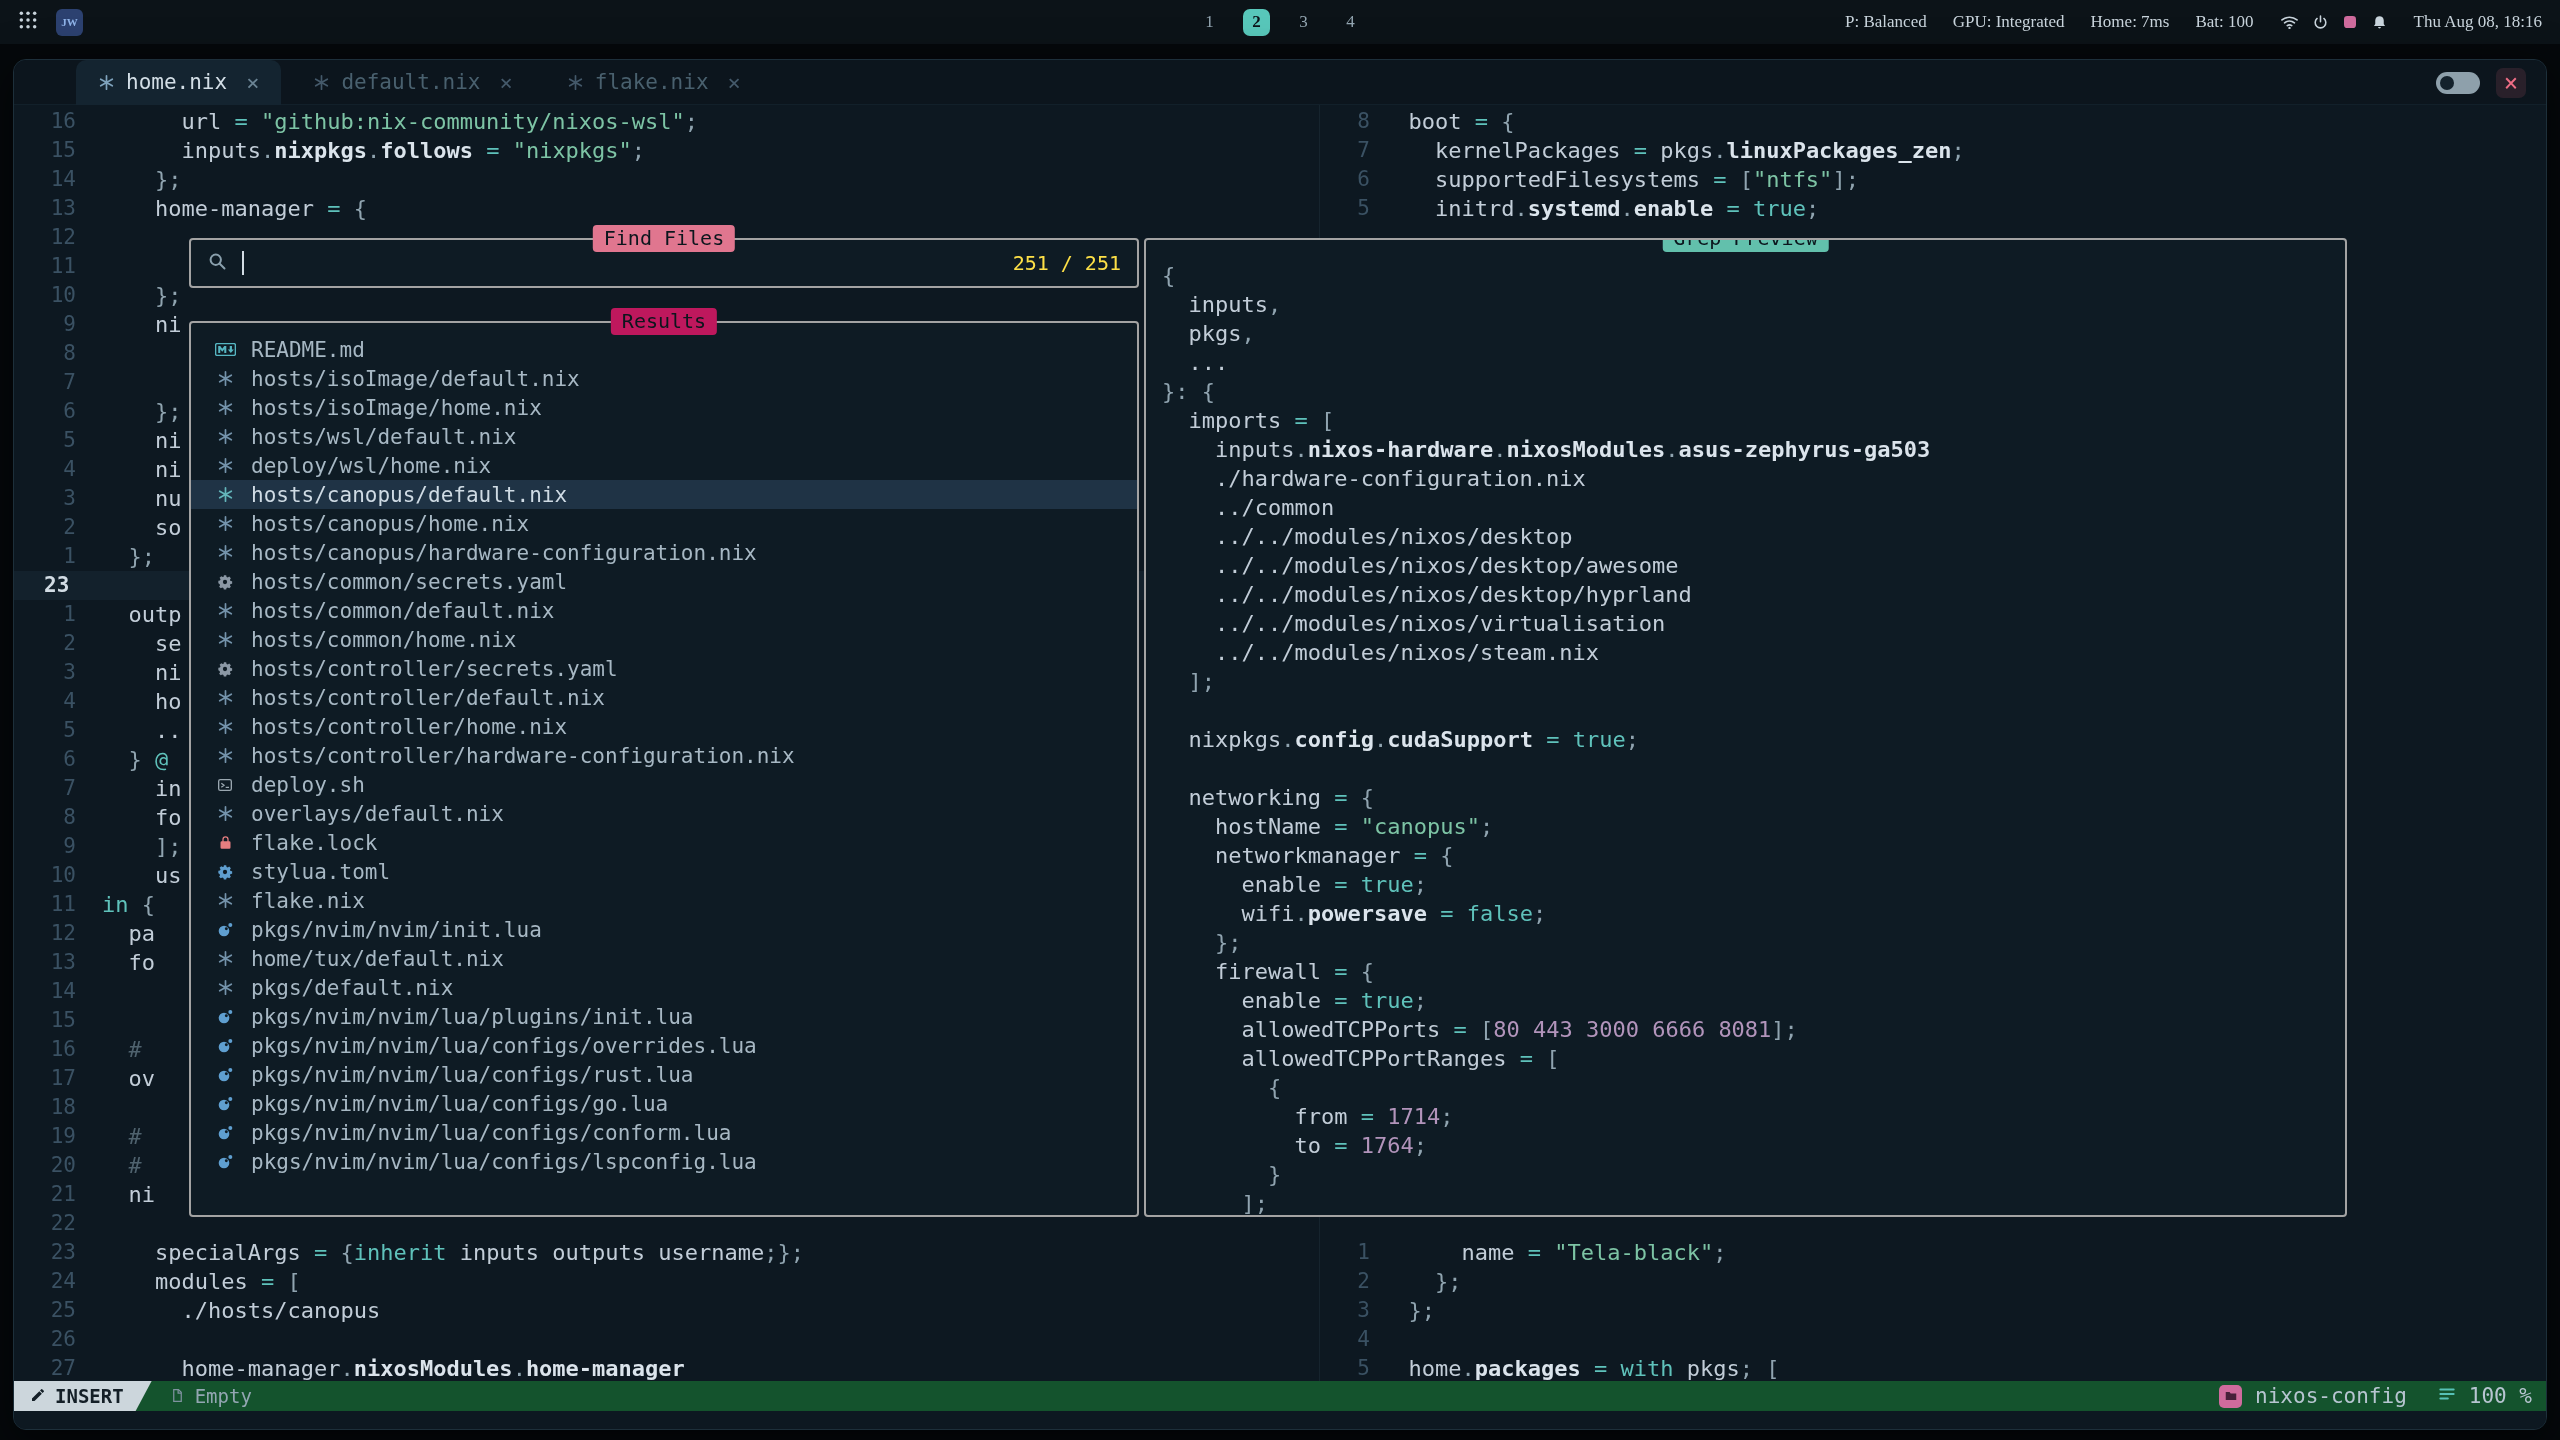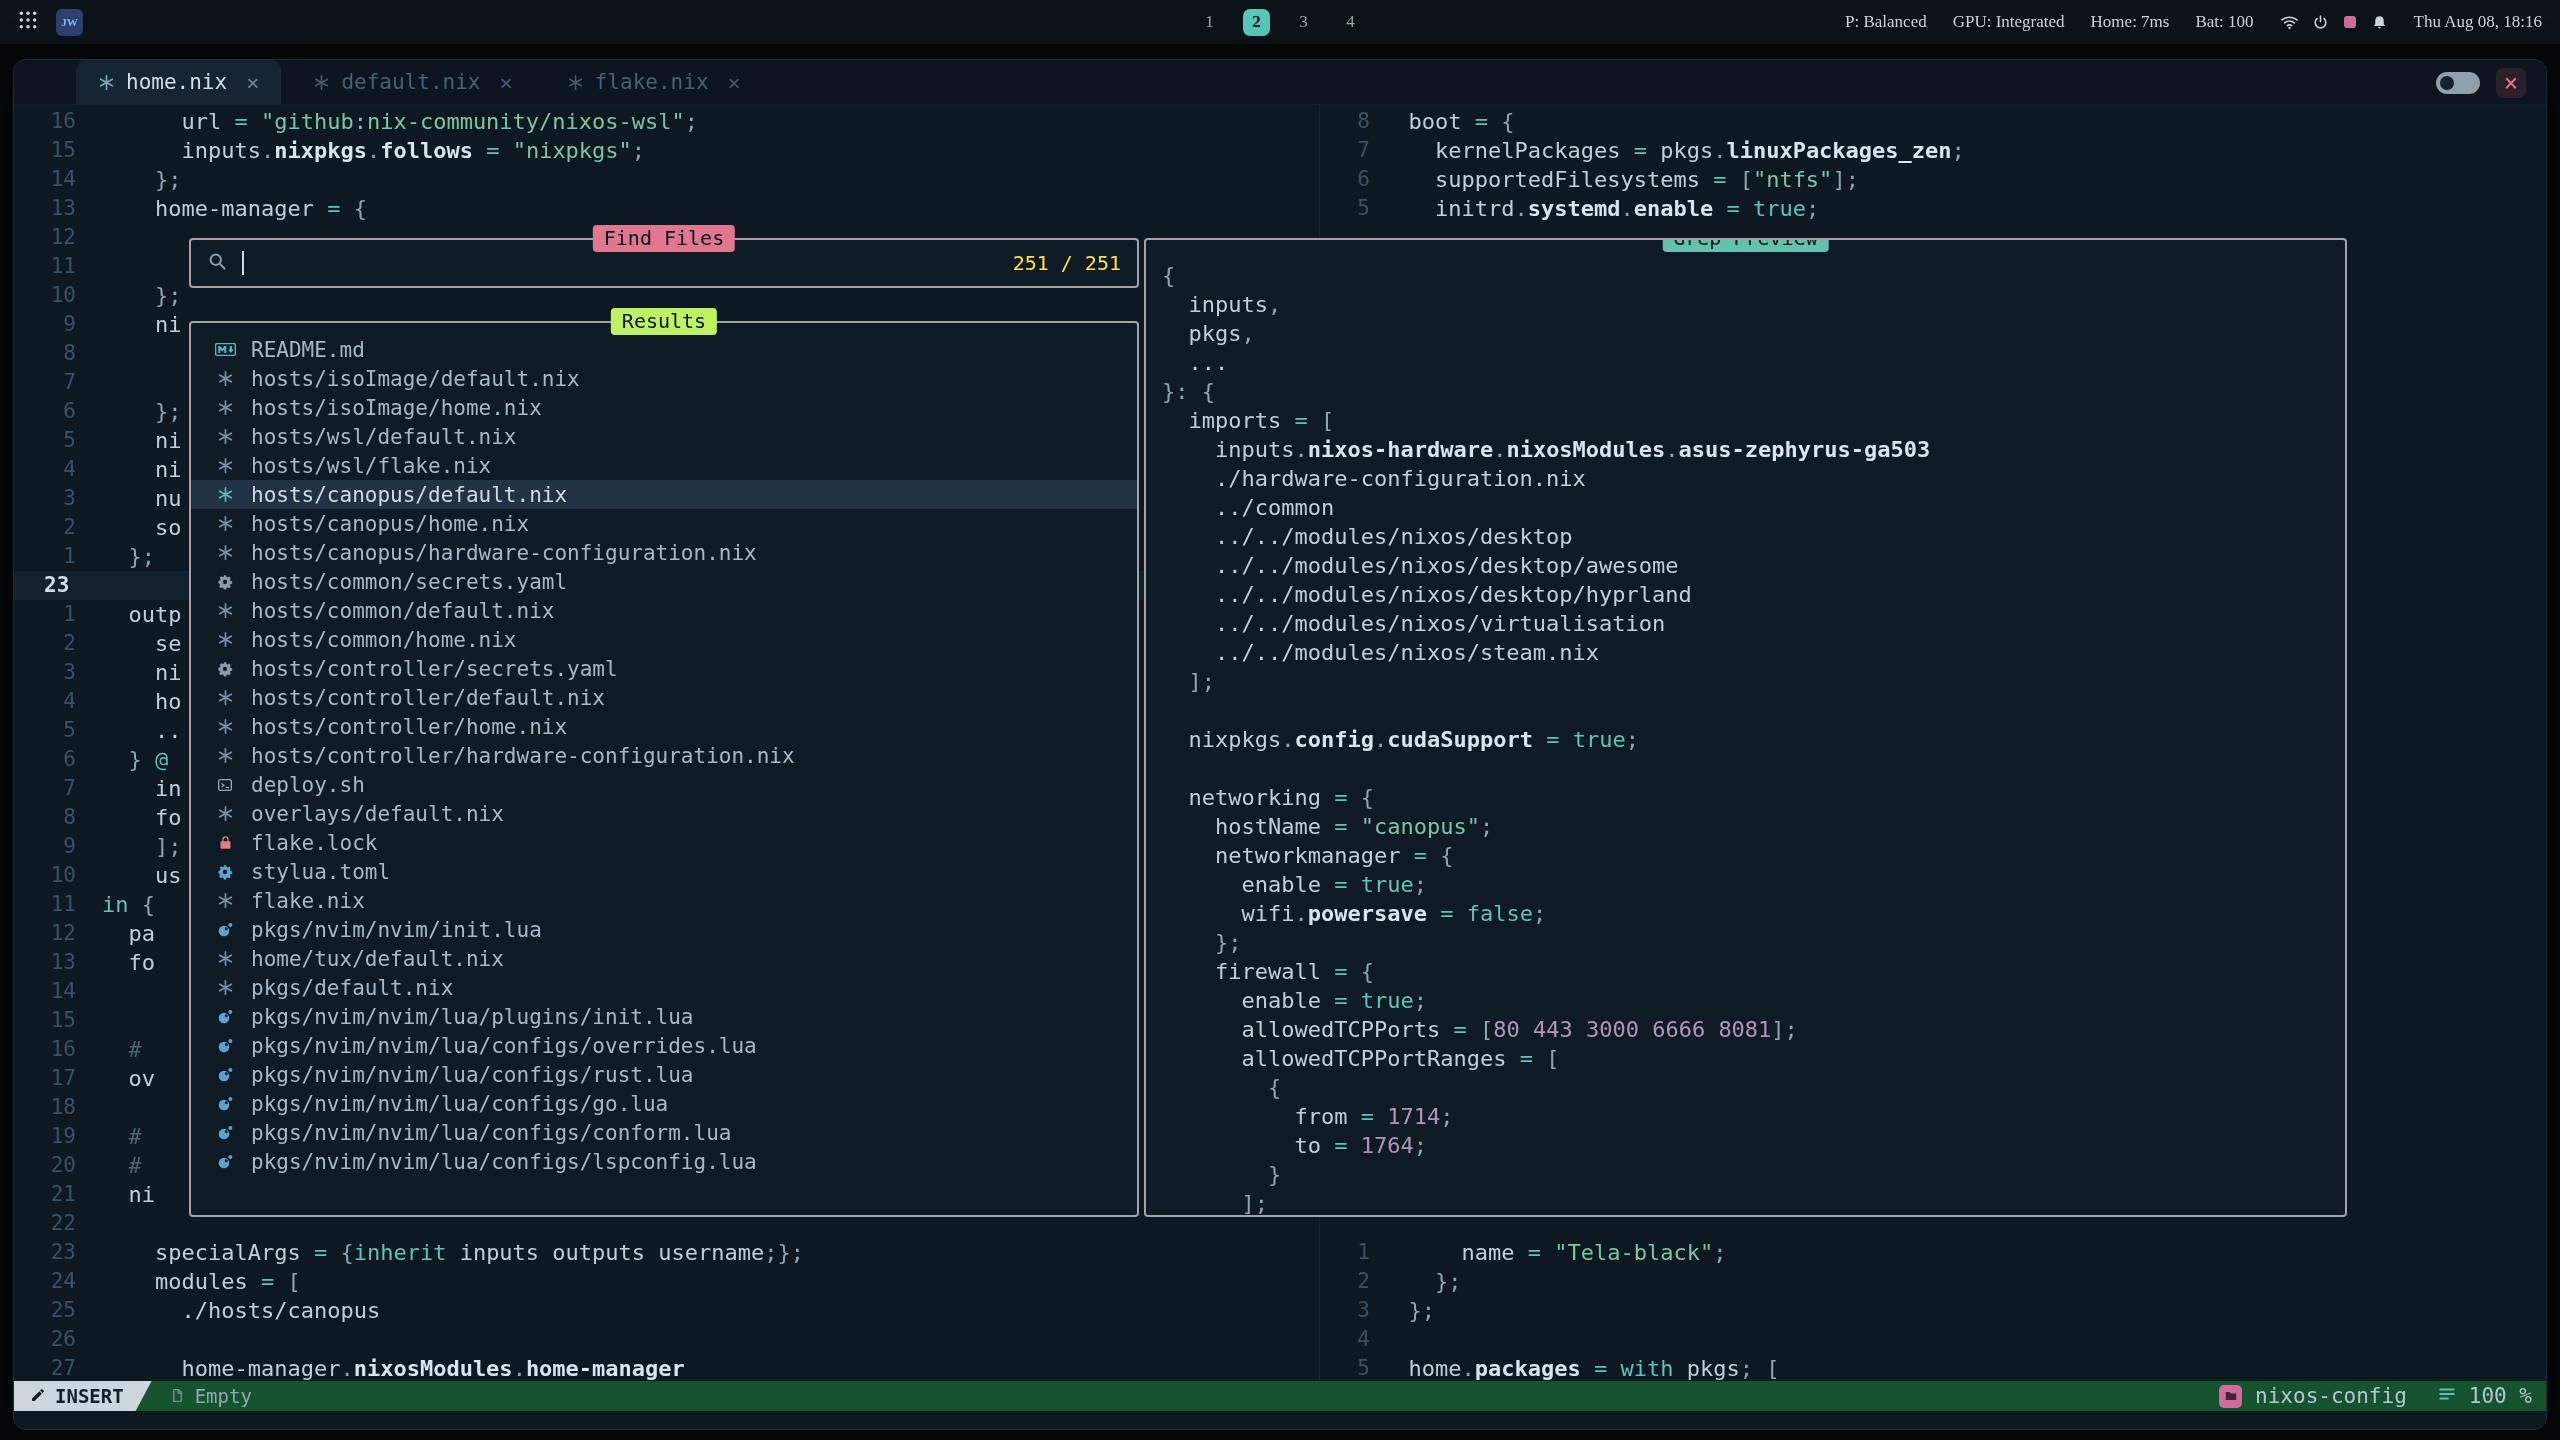--- a/index.html
+++ b/index.html
@@ -42,21 +42,21 @@
   .pane.right .code{padding-left:12px}
   .t-s{color:#7dc4a5}.t-n{color:#b294bb}.t-k{color:#5fc2bb}.t-o{color:#5fc2bb}
   .t-p{color:#90a4b0}.t-c{color:#4f626e;font-style:italic}.t-f{color:#dbe4ec;font-weight:bold}
   
   .float{position:absolute;background:#0e1b24;border:2px solid #a3a3a3;border-radius:4px}
   .f-prompt{left:175px;top:133px;width:950px;height:50px}
   .f-results{left:175px;top:216px;width:950px;height:896px}
   .f-preview{left:1130px;top:133px;width:1203px;height:979px;overflow:hidden}
   .f-title{position:absolute;top:-15px;left:50%;transform:translateX(-50%);height:27px;line-height:27px;padding:0 11px;border-radius:4px;font-size:20px;color:#0c161d;white-space:nowrap}
   .f-title.pink{background:#e0768f}
-  .f-title.blue{background:#bef264}
+  .f-title.blue{background:#be185d}
   .f-title.teal{background:#62c0ac}
   .prompt-inner{display:flex;align-items:center;height:100%;padding:0 16px;gap:15px}
   .caret{width:2px;height:24px;background:#d2dce4}
   .counter{margin-left:auto;color:#fde047;font-size:20px}
   .results-list{padding-top:12px}
   .r-row{height:29px;display:flex;align-items:center;padding:0 10px 0 22px;font-size:21px;color:#a7b8c4;gap:14px}
   .r-row.sel{background:#1f3345}
   .r-row.sel .r-path{color:#cfdbe4}
   .r-icon{width:24px;flex:none;display:flex;justify-content:center;align-items:center}
   .r-path{white-space:pre}
@@ -569,21 +569,21 @@
               </svg>
             </span>
             <span class="r-path">hosts/wsl/default.nix</span>
           </div>
           <div class="r-row">
             <span class="r-icon">
               <svg viewBox="0 0 24 24" width="17" height="17" fill="none" stroke="#7493ab" stroke-width="2.4" stroke-linecap="round">
                 <path d="M12 2.5v19M3.8 7.3l16.4 9.4M3.8 16.7L20.2 7.3"></path>
               </svg>
             </span>
-            <span class="r-path">hosts/wsl/flake.nix</span>
+            <span class="r-path">deploy/wsl/home.nix</span>
           </div>
           <div class="r-row sel">
             <span class="r-icon">
               <svg viewBox="0 0 24 24" width="17" height="17" fill="none" stroke="#64b5ba" stroke-width="2.4" stroke-linecap="round">
                 <path d="M12 2.5v19M3.8 7.3l16.4 9.4M3.8 16.7L20.2 7.3"></path>
               </svg>
             </span>
             <span class="r-path">hosts/canopus/default.nix</span>
           </div>
           <div class="r-row">

